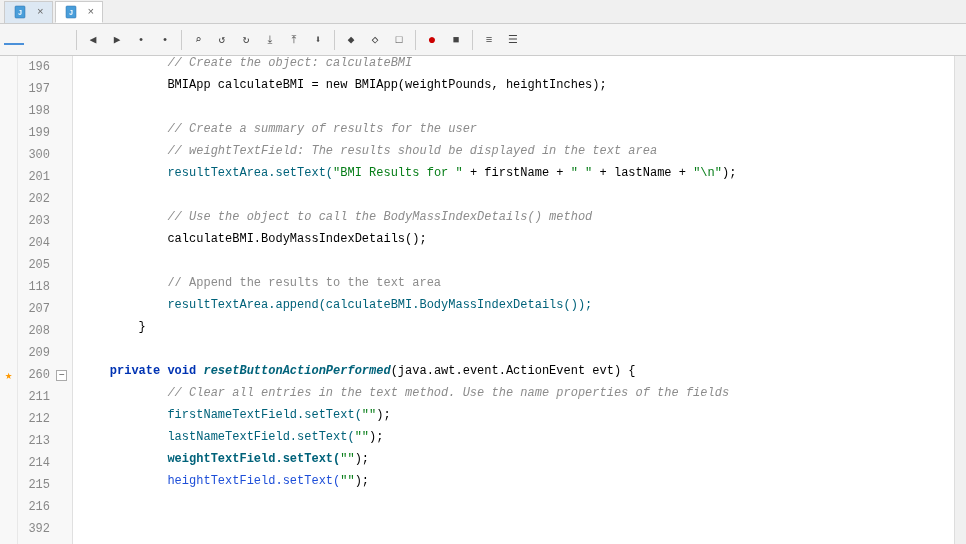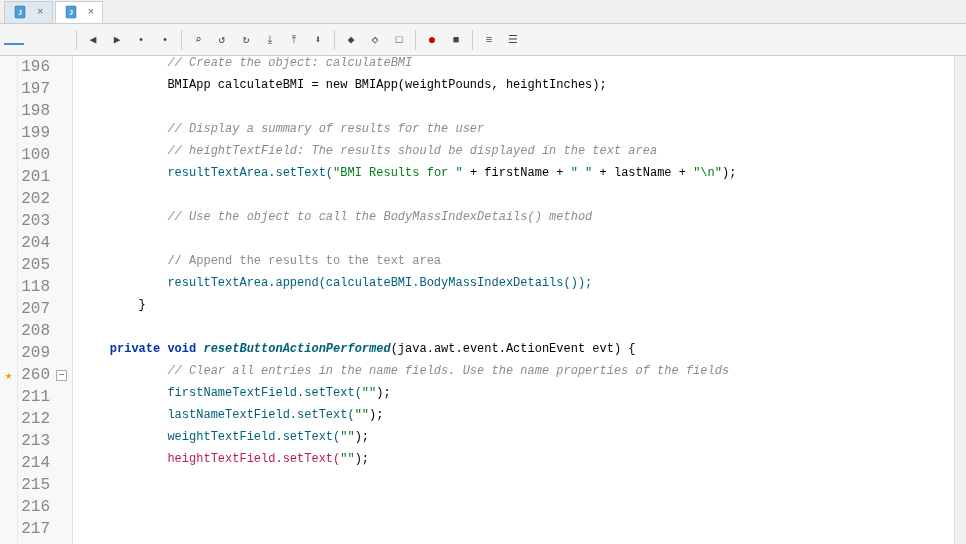--- a/index.html
+++ b/index.html
@@ -112,21 +112,21 @@
     }
     .gutter-row {
       display: flex;
       align-items: center;
       height: 22px;
       padding-right: 4px;
       position: relative;
     }
     .line-number {
       color: #888;
-      font-size: 16px;
+      font-size: 12px;
       text-align: right;
       width: 38px;
       padding-right: 6px;
       flex-shrink: 0;
     }
     .fold-icon {
       width: 12px;
       height: 12px;
       display: flex;
       align-items: center;
@@ -269,21 +269,21 @@
       <div class="gutter-row">
         <span class="line-number">197</span>
       </div>
       <div class="gutter-row">
         <span class="line-number">198</span>
       </div>
       <div class="gutter-row">
         <span class="line-number">199</span>
       </div>
       <div class="gutter-row">
-        <span class="line-number">100</span>
+        <span class="line-number">300</span>
       </div>
       <div class="gutter-row">
         <span class="line-number">201</span>
       </div>
       <div class="gutter-row">
         <span class="line-number">202</span>
       </div>
       <div class="gutter-row">
         <span class="line-number">203</span>
       </div>
@@ -321,41 +321,42 @@
       <div class="gutter-row">
         <span class="line-number">214</span>
       </div>
       <div class="gutter-row">
         <span class="line-number">215</span>
       </div>
       <div class="gutter-row">
         <span class="line-number">216</span>
       </div>
       <div class="gutter-row">
-        <span class="line-number">217</span>
+        <span class="line-number">392</span>
       </div>
     </div>
 
   <div class="code-lines" id="code-lines-container">
       <div class="code-row"><span>            </span><span style="color: rgb(140, 140, 140); font-style: italic;">// Create the object: calculateBMI</span></div>
       <div class="code-row"><span>            </span><span style="color: rgb(0, 0, 0);">BMIApp calculateBMI = new BMIApp(weightPounds, heightInches);</span></div>
       <div class="code-row">&nbsp;</div>
-      <div class="code-row"><span>            </span><span style="color: rgb(140, 140, 140); font-style: italic;">// Display a summary of results for the user</span></div>
-      <div class="code-row"><span>            </span><span style="color: rgb(140, 140, 140); font-style: italic;">// heightTextField: The results should be displayed in the text area</span></div>
+      <div class="code-row"><span>            </span><span style="color: rgb(140, 140, 140); font-style: italic;">// Create a summary of results for the user</span></div>
+      <div class="code-row"><span>            </span><span style="color: rgb(140, 140, 140); font-style: italic;">// weightTextField: The results should be displayed in the text area</span></div>
       <div class="code-row"><span>            </span><span style="color: rgb(0, 98, 122);">resultTextArea.setText(</span><span style="color: rgb(6, 125, 23);">"BMI Results for "</span><span style="color: rgb(0, 0, 0);"> + firstName + </span><span style="color: rgb(6, 125, 23);">" "</span><span style="color: rgb(0, 0, 0);"> + lastName + </span><span style="color: rgb(6, 125, 23);">"\n"</span><span style="color: rgb(0, 0, 0);">);</span></div>
       <div class="code-row">&nbsp;</div>
       <div class="code-row"><span>            </span><span style="color: rgb(140, 140, 140); font-style: italic;">// Use the object to call the BodyMassIndexDetails() method</span></div>
+      <div class="code-row"><span>            </span><span style="color: rgb(0, 0, 0);">calculateBMI.BodyMassIndexDetails();</span></div>
       <div class="code-row">&nbsp;</div>
       <div class="code-row"><span>            </span><span style="color: rgb(140, 140, 140); ">// Append the results to the text area</span></div>
       <div class="code-row"><span>            </span><span style="color: rgb(0, 98, 122);">resultTextArea.append(calculateBMI.BodyMassIndexDetails());</span></div>
       <div class="code-row"><span>        </span><span style="color: rgb(0, 0, 0);">}</span></div>
       <div class="code-row">&nbsp;</div>
       <div class="code-row"><span>    </span><span style="color: rgb(0, 51, 179); font-weight: bold;">private void </span><span style="color: rgb(0, 98, 122); font-weight: bold; font-style: italic;">resetButtonActionPerformed</span><span style="color: rgb(0, 0, 0);">(java.awt.event.ActionEvent evt) {</span></div>
-      <div class="code-row"><span>            </span><span style="color: rgb(140, 140, 140); font-style: italic;">// Clear all entries in the name fields. Use the name properties of the fields</span></div>
+      <div class="code-row"><span>            </span><span style="color: rgb(140, 140, 140); font-style: italic;">// Clear all entries in the text method. Use the name properties of the fields</span></div>
       <div class="code-row"><span>            </span><span style="color: rgb(0, 98, 122);">firstNameTextField.setText(</span><span style="color: rgb(6, 125, 23);">""</span><span style="color: rgb(0, 0, 0);">);</span></div>
       <div class="code-row"><span>            </span><span style="color: rgb(0, 98, 122);">lastNameTextField.setText(</span><span style="color: rgb(6, 125, 23);">""</span><span style="color: rgb(0, 0, 0);">);</span></div>
-      <div class="code-row"><span>            </span><span style="color: rgb(0, 98, 122);">weightTextField.setText(</span><span style="color: rgb(6, 125, 23);">""</span><span style="color: rgb(0, 0, 0);">);</span></div>
-      <div class="code-row"><span>            </span><span style="color: #be185d;">heightTextField.setText(</span><span style="color: rgb(6, 125, 23);">""</span><span style="color: rgb(0, 0, 0);">);</span></div>
+      <div class="code-row"><span>            </span><span style="color: rgb(0, 98, 122); font-weight: bold;">weightTextField.setText(</span><span style="color: rgb(6, 125, 23);">""</span><span style="color: rgb(0, 0, 0);">);</span></div>
+      <div class="code-row"><span>            </span><span style="color: #1d4ed8;">heightTextField.setText(</span><span style="color: rgb(6, 125, 23);">""</span><span style="color: rgb(0, 0, 0);">);</span></div>
       <div class="code-row">&nbsp;</div>
     </div>
 
   <div class="scroll-bar"></div>
 </div>
 
 </body></html>

